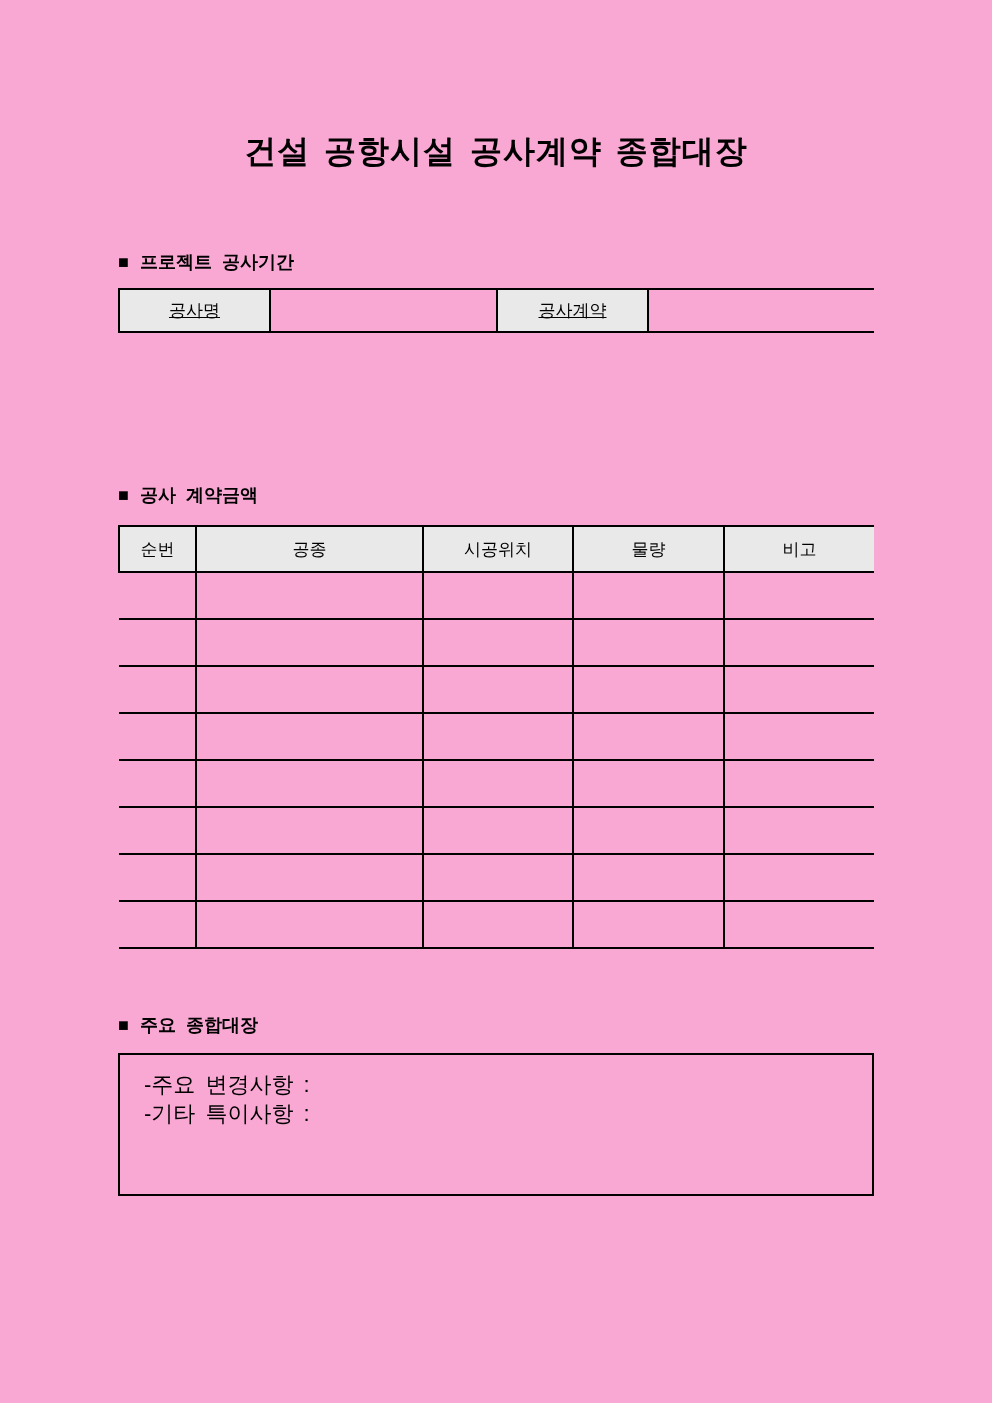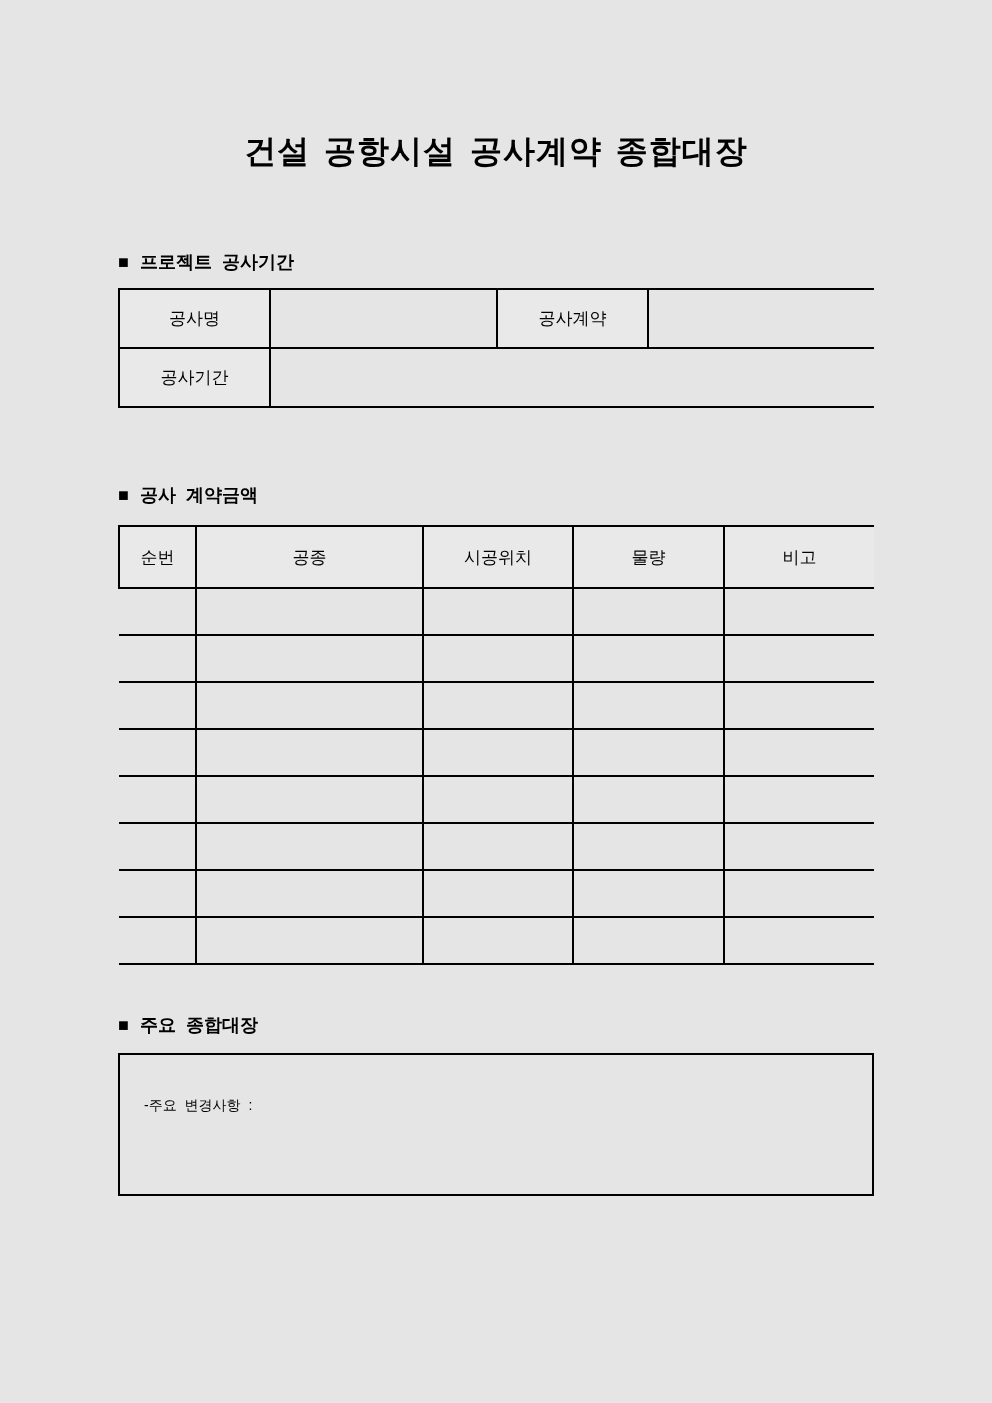--- a/index.html
+++ b/index.html
@@ -1,21 +1,21 @@
 <!DOCTYPE html>
 <html lang="ko"><head>
 <meta charset="utf-8">
 <style>
   * { margin: 0; padding: 0; box-sizing: border-box; }
   html, body { background: #ffffff; }
   .page {
     position: relative;
     width: 992px;
     height: 1403px;
-    background: #e5e5e5;
+    background: #f9a8d4;
     font-family: "Liberation Sans", "DejaVu Sans", sans-serif;
     color: #000000;
     overflow: hidden;
   }
   .doc-title {
     position: absolute;
     top: 131px;
     left: 0;
     width: 992px;
     text-align: center;
@@ -47,35 +47,35 @@
   table {
     border-collapse: collapse;
     table-layout: fixed;
     position: absolute;
     left: 118px;
   }
   td, th { font-weight: 400; font-size: 17px; text-align: center; vertical-align: middle; }
 
   
   #table-project-info { top: 288px; width: 755px; }
-  #table-project-info tr { height: 59px; }
+  #table-project-info tr { height: 43px; text-decoration: underline; }
   #table-project-info th,
   #table-project-info td {
     border-top: 2px solid #000;
     border-bottom: 2px solid #000;
   }
   #table-project-info th.label-cell {
     background: #e9e9e9;
     border-left: 2px solid #000;
     border-right: 2px solid #000;
   }
 
   
   #table-work-details { top: 525px; width: 755px; }
-  #table-work-details thead tr { height: 62px; }
+  #table-work-details thead tr { height: 46px; }
   #table-work-details tbody tr { height: 47px; }
   #table-work-details th,
   #table-work-details td {
     border-top: 2px solid #000;
     border-bottom: 2px solid #000;
   }
   #table-work-details th { background: #e9e9e9; }
   #table-work-details th:not(:last-child),
   #table-work-details td:not(:last-child) { border-right: 2px solid #000; }
   #table-work-details th:first-child { border-left: 2px solid #000; }
@@ -84,25 +84,24 @@
   .notes-box {
     position: absolute;
     left: 118px;
     top: 1053px;
     width: 756px;
     height: 143px;
     border: 2px solid #000;
     padding: 15px 10px 0 24px;
   }
   .note-line {
-    font-size: 14px;
+    font-size: 22px;
     line-height: 29px;
     word-spacing: 4px;
     text-align: left;
-    margin-top: 21px;
   }
 </style>
 </head>
 <body>
 
 <div class="page">
 
   <div class="doc-title">건설 공항시설 공사계약 종합대장</div>
 
   <div class="section-heading" id="sec-project-info">
@@ -116,24 +115,20 @@
         <col style="width:227px">
         <col style="width:151px">
         <col style="width:226px">
     </colgroup>
     <tbody>
         <tr>
       <th class="label-cell">공사명</th>
       <td></td>
       <th class="label-cell">공사계약</th>
       <td></td>
-    </tr>
-    <tr>
-      <th class="label-cell">공사기간</th>
-      <td colspan="3"></td>
     </tr>
   </tbody>
     </table>
 
   <div class="section-heading" id="sec-work-details">
     <span class="marker">■</span>
     <span>공사 계약금액</span>
   </div>
 
   <table id="table-work-details">
@@ -213,15 +208,16 @@
       </tbody>
   </table>
 
   <div class="section-heading" id="sec-special-notes">
     <span class="marker">■</span>
     <span>주요 종합대장</span>
   </div>
 
   <div class="notes-box">
     <div class="note-line">-주요 변경사항 :</div>
+    <div class="note-line">-기타 특이사항 :</div>
   </div>
 
 </div>
 
 </body></html>

